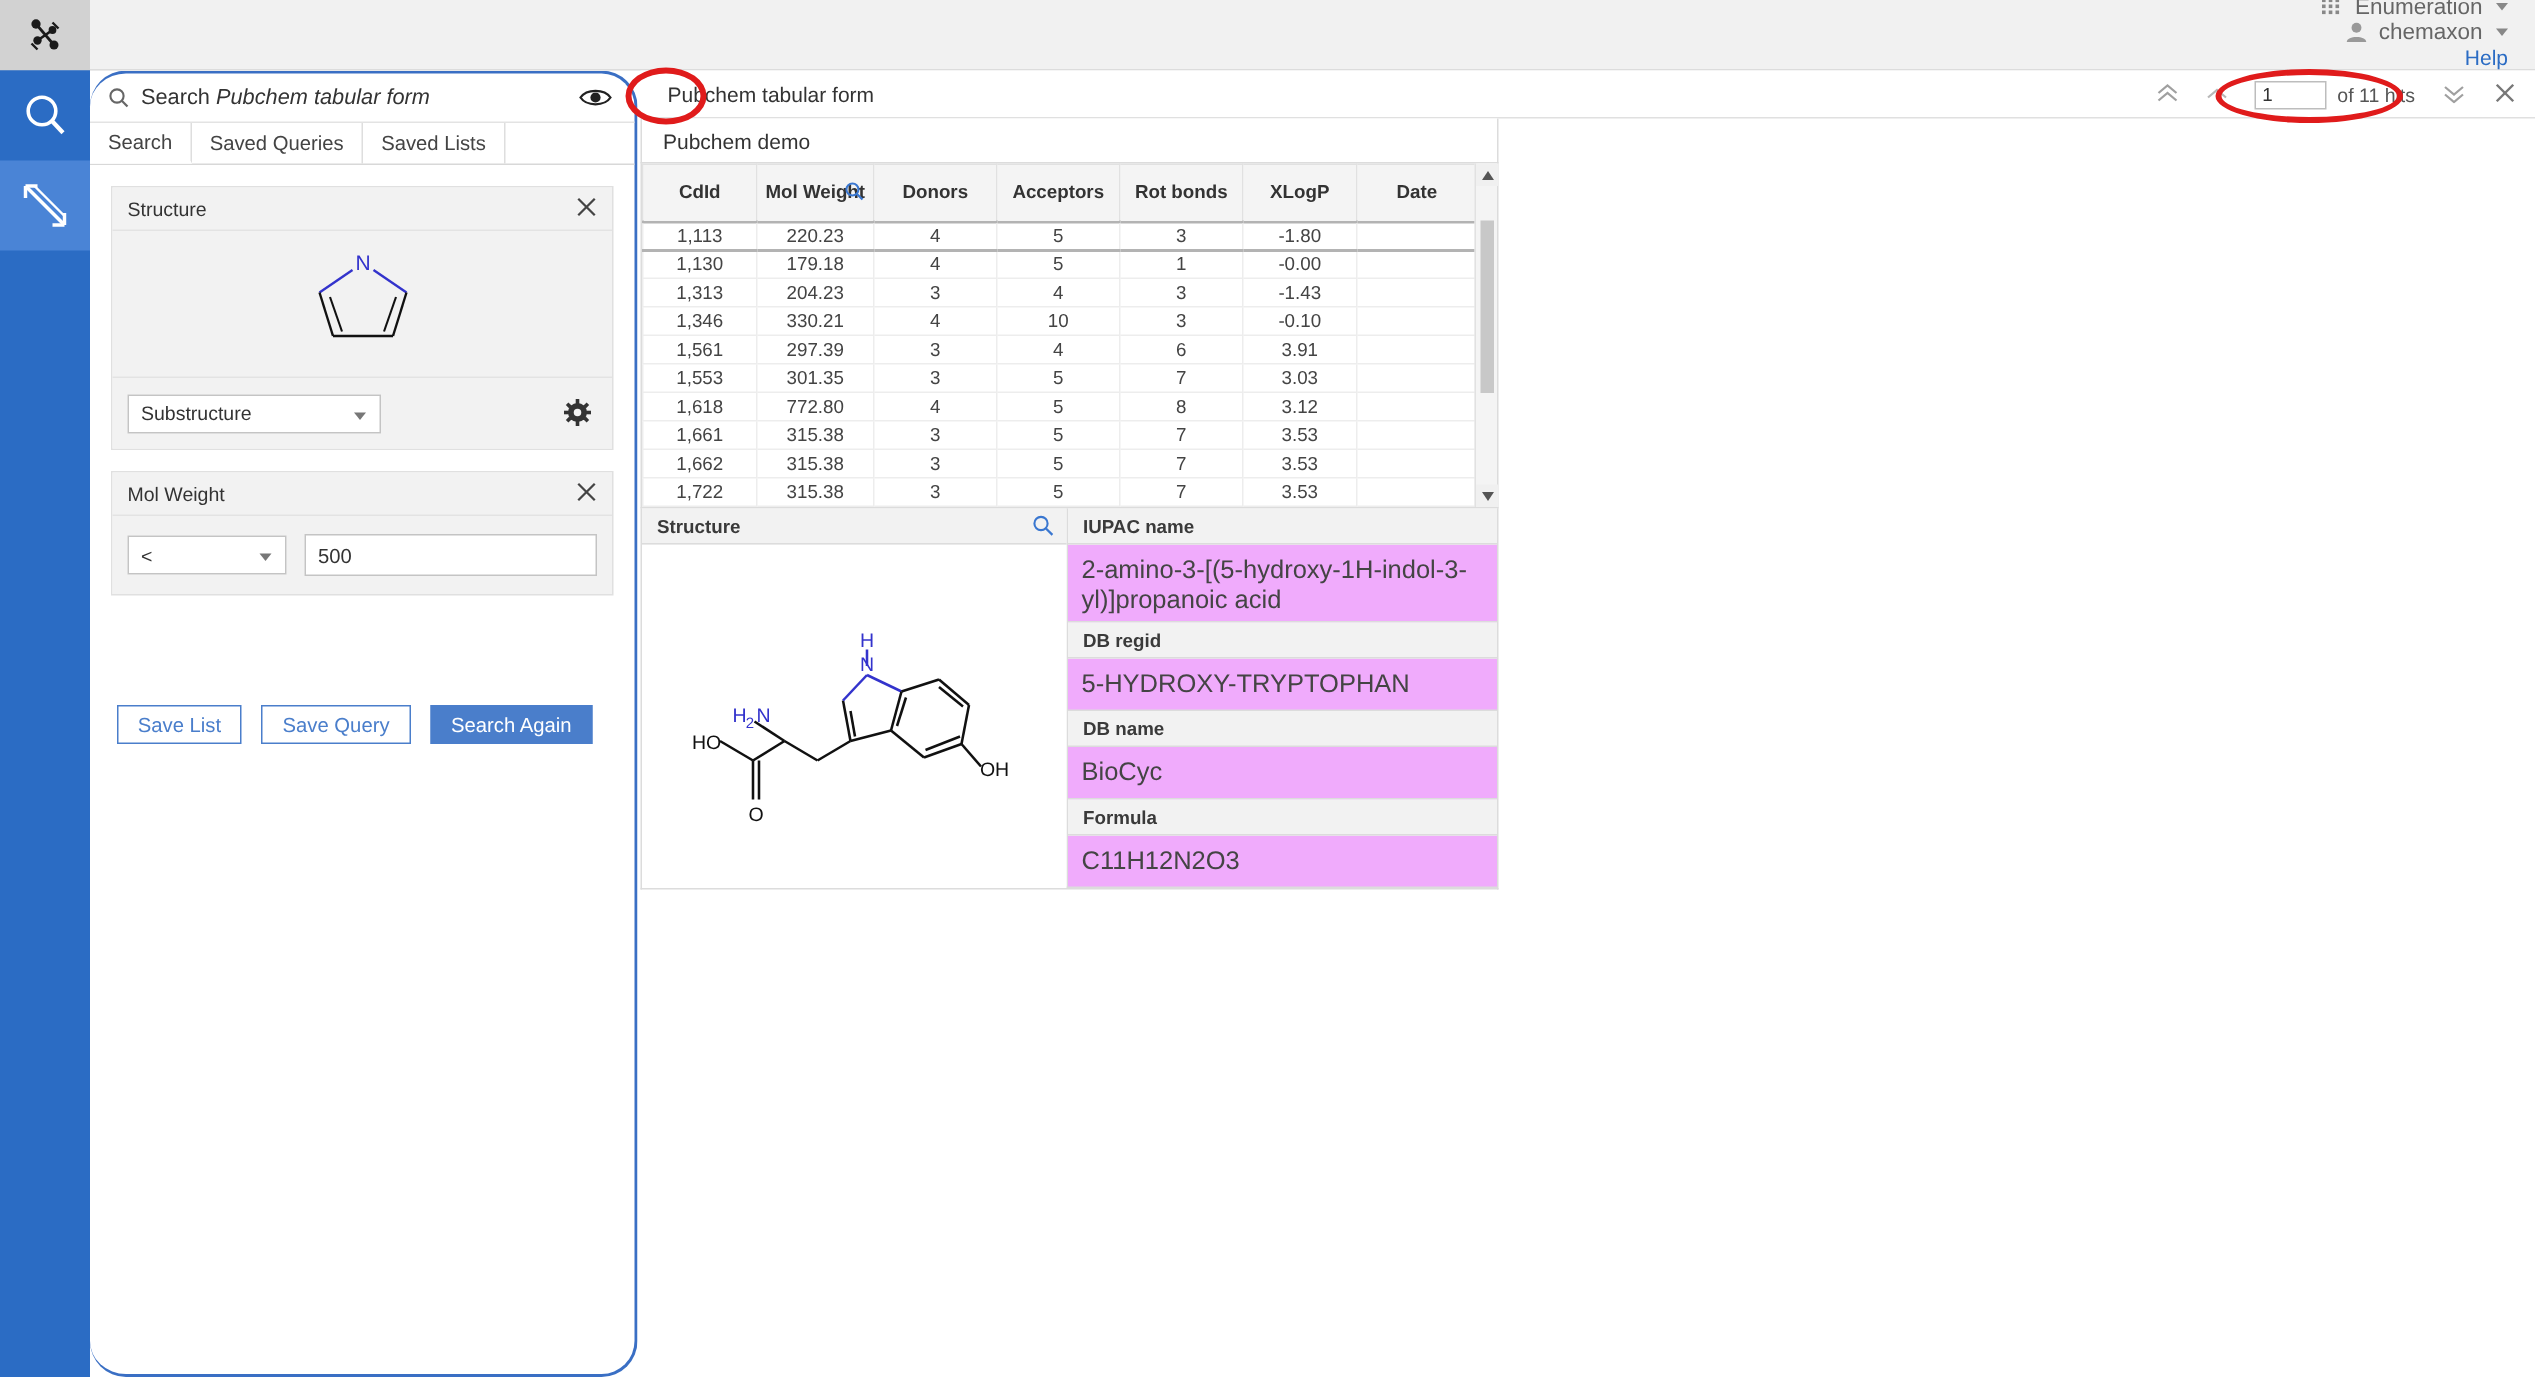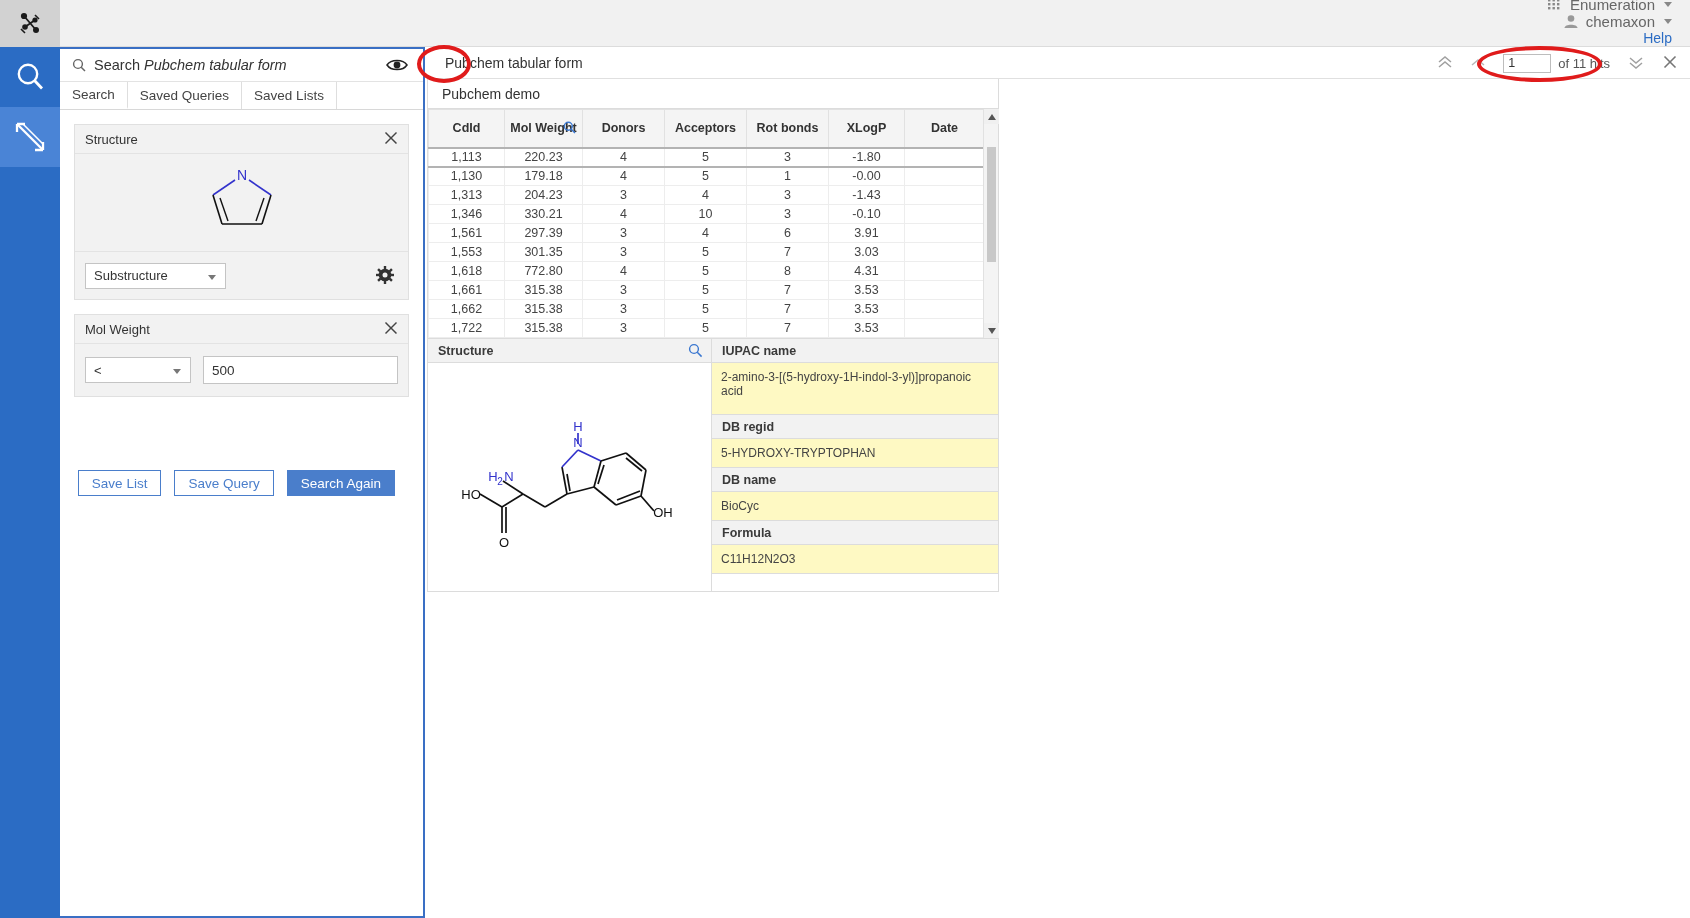--- a/index.html
+++ b/index.html
@@ -49,20 +49,21 @@
   .nav-help { color: #2b6cc4; font-size: 14px; margin-left: 34px; cursor: pointer; }
 
   
   .searchpanel {
     position: absolute; left: 60px; top: 47px;
     width: 365px; height: 871px;
     background: #ffffff;
     border-right: 2px solid #3a6fc4;
     border-top: 2px solid #3a6fc4;
     border-bottom: 2px solid #3a6fc4;
+    border-radius: 24px;
   }
   .sp-header {
     height: 33px; display: flex; align-items: center;
     padding: 0 12px; gap: 8px;
     border-bottom: 1px solid #e3e3e3;
   }
   .sp-header-title { font-size: 14.5px; color: #333; }
   .sp-header-title i { font-style: italic; }
   .sp-eye {
     position: absolute; right: 14px; top: 6px;
@@ -92,21 +93,21 @@
   .struct-canvas {
     height: 98px; background: #f2f2f2;
     display: flex; align-items: center; justify-content: center;
     border-bottom: 1px solid #e3e3e3;
   }
   .card-foot {
     height: 47px; background: #f2f2f2; display: flex; align-items: center;
     padding: 0 10px; position: relative;
   }
   .select {
-    height: 26px; width: 141px; border: 1px solid #c4c4c4; background: #fff;
+    height: 26px; width: 169px; border: 1px solid #c4c4c4; background: #fff;
     display: flex; align-items: center; padding: 0 8px;
     font-size: 13px; color: #333; position: relative; cursor: pointer;
   }
   .select .caret {
     position: absolute; right: 9px; top: 11px;
     width: 0; height: 0; border-left: 4px solid transparent;
     border-right: 4px solid transparent; border-top: 5px solid #777;
   }
   .gear { position: absolute; right: 14px; top: 14px; cursor: pointer; }
 
@@ -204,22 +205,22 @@
   .detail { display: flex; width: 572px; border: 1px solid #dcdcdc; border-top: none; }
   .detail-left { width: 284px; border-right: 1px solid #dcdcdc; }
   .detail-right { width: 286px; }
   .dsec-head {
     height: 24px; background: #f2f2f2; border-bottom: 1px solid #dcdcdc;
     display: flex; align-items: center; padding: 0 10px;
     font-size: 12.5px; font-weight: bold; color: #3a3a3a; position: relative;
   }
   .dsec-head .zoomico { position: absolute; right: 8px; top: 4px; cursor: pointer; }
   .dsec-val {
-    font-size: 12px; color: #444; padding: 7px 9px;
-    border-bottom: 1px solid #dcdcdc; background: #fef9c3;
+    font-size: 17px; color: #444; padding: 7px 9px;
+    border-bottom: 1px solid #dcdcdc; background: #f0abfc;
   }
   .dsec-val.tall { height: 52px; }
   .struct-big {
     height: 228px; display: flex; align-items: center; justify-content: center;
     background: #fff;
   }
 
   
   .annot {
     position: absolute; border: 4px solid #e01b1b; border-radius: 50%;
@@ -530,21 +531,21 @@
                 <td class="col-rot">7</td>
                 <td class="col-xlp">3.03</td>
                 <td class="col-date"></td>
               </tr>
               <tr>
                 <td class="col-cdid">1,618</td>
                 <td class="col-mw">772.80</td>
                 <td class="col-don">4</td>
                 <td class="col-acc">5</td>
                 <td class="col-rot">8</td>
-                <td class="col-xlp">4.31</td>
+                <td class="col-xlp">3.12</td>
                 <td class="col-date"></td>
               </tr>
               <tr>
                 <td class="col-cdid">1,661</td>
                 <td class="col-mw">315.38</td>
                 <td class="col-don">3</td>
                 <td class="col-acc">5</td>
                 <td class="col-rot">7</td>
                 <td class="col-xlp">3.53</td>
                 <td class="col-date"></td>

